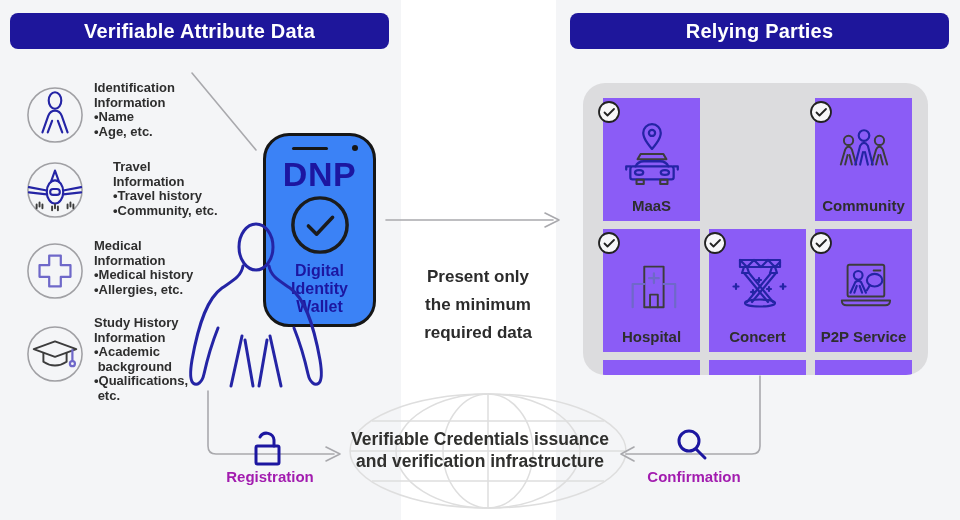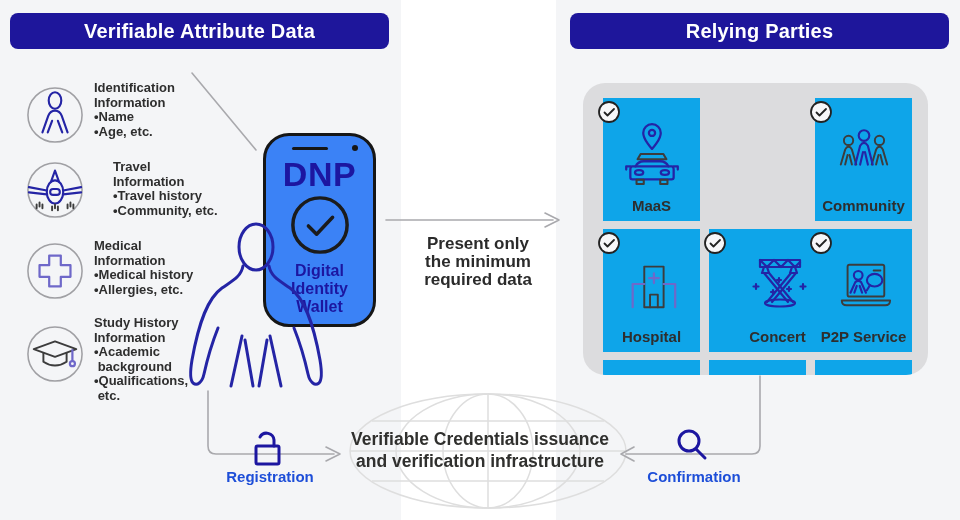--- a/index.html
+++ b/index.html
@@ -13,34 +13,34 @@
   .panel{background:#f4f5f7;top:0;height:520px;}
   .hdr{
     background:#1e169b;color:#fff;border-radius:8px;
     height:36px;line-height:36px;text-align:center;
     font-size:20px;font-weight:bold;letter-spacing:.2px;
   }
   .pre{white-space:pre-line;}
   .prew{white-space:pre-wrap;}
   .attr-item .txt{font-size:13px;font-weight:bold;line-height:14.5px;color:#2e2e2e;}
   .attr-circle{width:58px;height:58px;}
-  .flow-text{font-size:17px;font-weight:bold;line-height:18px;text-align:center;color:#2b2b2b;}
+  .flow-text{font-size:17px;font-weight:bold;line-height:28px;text-align:center;color:#2b2b2b;margin-top:28px;}
   .infra-text{font-size:17.5px;font-weight:bold;line-height:22px;text-align:center;color:#30302e;}
-  .small-label{font-size:15px;font-weight:bold;text-align:center;color:#1d4ed8;}
+  .small-label{font-size:15px;font-weight:bold;text-align:center;color:#a21caf;}
   .phone{
     width:107px;height:188px;background:#3b82f6;border:3px solid #161616;border-radius:26px;
   }
   .dnp{font-size:34px;font-weight:800;color:#1c16a0;text-align:center;letter-spacing:.5px;}
   .wallet-label{font-size:16px;font-weight:bold;color:#1c16a0;text-align:center;line-height:18px;}
   .rp-container{
     background:#dcdcde;border-radius:22px;overflow:hidden;
     left:583px;top:83px;width:345px;height:292px;
   }
   .card{
-    position:absolute;width:97px;height:123px;background:#0ea5e9;
+    position:absolute;width:97px;height:123px;background:#8b5cf6;
   }
   .card .lbl{
     position:absolute;left:0;right:0;bottom:7px;text-align:center;
     font-size:15px;font-weight:bold;color:#2e2e2e;
   }
   .badge{position:absolute;left:-6px;top:2px;width:24px;height:24px;}
   .card .icon-wrap{position:absolute;left:0;right:0;top:22px;text-align:center;}
   svg{display:block;}
   .strokeb{stroke:#2424a5;fill:none;stroke-width:2.2;stroke-linecap:round;stroke-linejoin:round;}
   .stroked{stroke:#3c3c3c;fill:none;stroke-width:2;stroke-linecap:round;stroke-linejoin:round;}
@@ -249,21 +249,21 @@
         <path d="M28,54 v-13 h8 v13"></path>
       </g>
       <g class="strokep" stroke-width="1.9">
         <path d="M32,19 v10 M27,24 h10"></path>
         <path d="M10,30 h12 M10,30 v24 M54,30 h-12 M54,30 v24"></path>
       </g>
     </svg></div>
     <div class="lbl">Hospital</div>
   </div>
 
-  <div class="card" style="left:126px;top:146px;padding-left:40px;">
+  <div class="card" style="left:126px;top:146px;">
     <svg class="badge" viewBox="0 0 24 24">
       <circle cx="12" cy="12" r="10" stroke="#222" stroke-width="1.8" fill="#f7f7f9"></circle>
       <path d="M7.5,12.5 l3,3 l6.5,-6.5" stroke="#222" stroke-width="1.8" fill="none" stroke-linecap="round" stroke-linejoin="round"></path>
     </svg>
     <div class="icon-wrap" style="top:24px;"><svg width="60" height="60" viewBox="0 0 60 60" style="display:inline-block">
       <g class="strokeb" stroke-width="1.7">
         <rect x="12" y="7" width="40" height="7"></rect>
         <path d="M12,7 l7,7 M19,14 l7,-7 M26,7 l7,7 M33,14 l7,-7 M40,7 l7,7 M47,14 l5,-5"></path>
         <path d="M16,14 l-2,6 h7 l-2,-6"></path>
         <path d="M44,14 l-2,6 h7 l-2,-6"></path>

